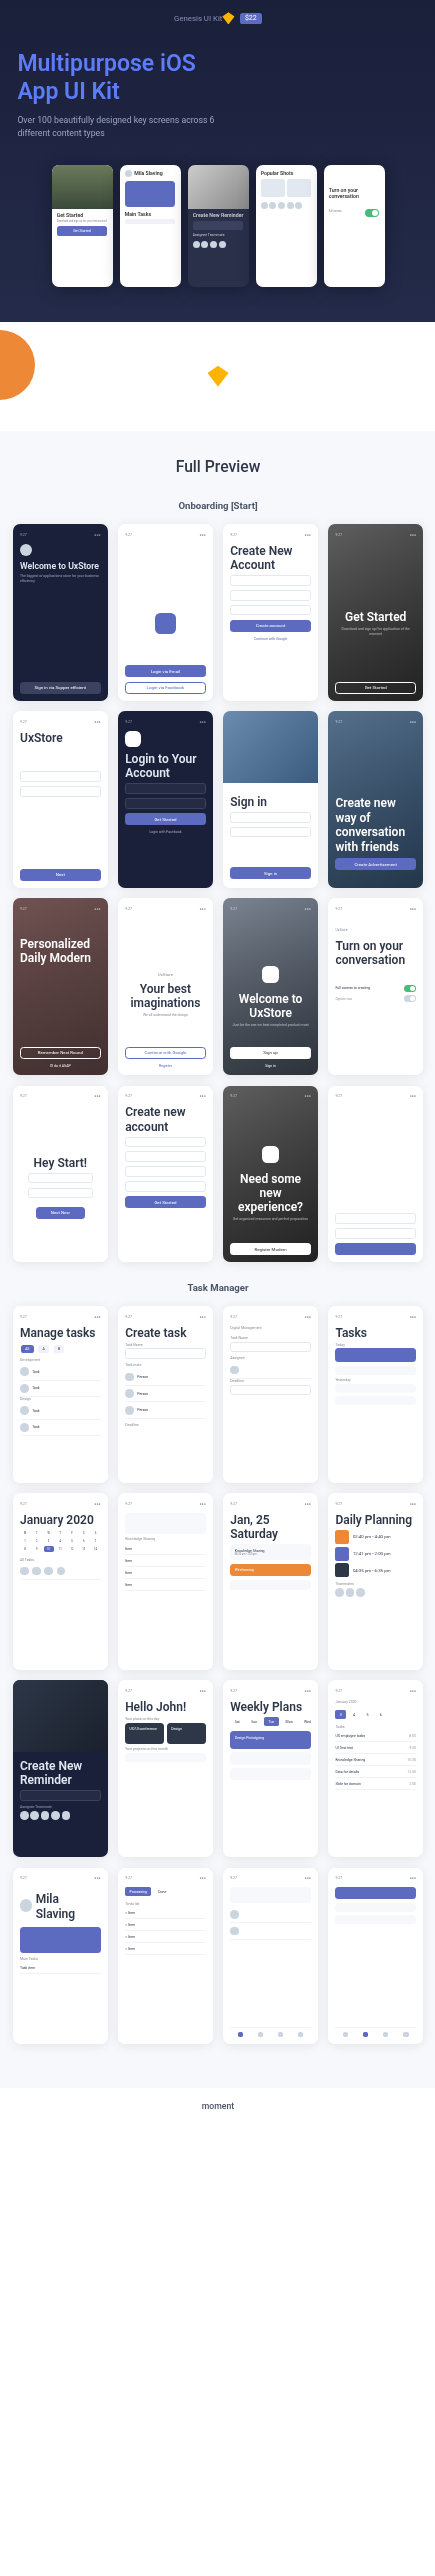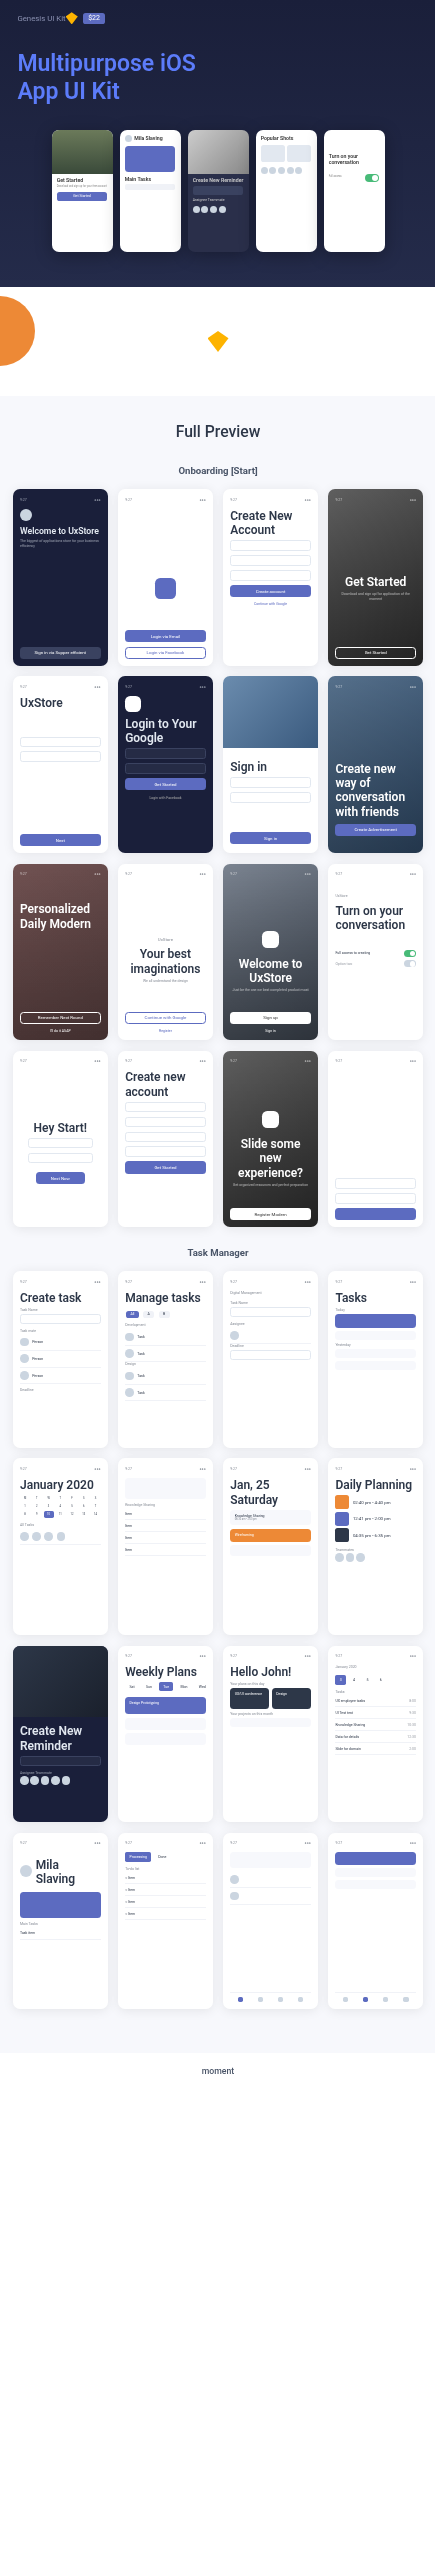--- a/index.html
+++ b/index.html
@@ -1,18 +1,18 @@
 <!DOCTYPE html>
 <html style="font-size:14px"><head>
 <meta charset="utf-8">
 <style>
 *{margin:0;padding:0;box-sizing:border-box}
 body{font-family:-apple-system,BlinkMacSystemFont,"Segoe UI",Roboto,sans-serif;background:#fff;width:436px}
 .hero{background:linear-gradient(180deg,#1a1f3a 0%,#242b4a 100%);padding:12.2px 17.4px 35px;position:relative;overflow:hidden}
-.topbar{display:flex;justify-content:flex-start;align-items:center;margin-bottom:26px}
+.topbar{display:flex;justify-content:center;align-items:center;margin-bottom:26px}
 .brand{font-size:7.8px;color:#8a90b0}
 .badges{display:flex;gap:5.2px;align-items:center}
 .sketch-icon{width:12.2px;height:12.2px;background:#fdb300;clip-path:polygon(50% 0,100% 35%,50% 100%,0 35%)}
 .price-badge{background:#5c6bc0;color:#fff;font-size:7px;padding:1.7px 5.2px;border-radius:2.6px}
 .hero-title{color:#5c7cfa;font-size:23px;font-weight:600;line-height:1.2;margin-bottom:8.7px}
 .hero-sub{color:#9aa3c7;font-size:8.7px;line-height:1.5;max-width:209px}
 .mockups{margin-top:24.4px;display:flex;gap:7px;justify-content:center;align-items:flex-start}
 .phone{width:61px;height:122px;background:#fff;border-radius:7px;box-shadow:0 3.5px 17.4px rgba(0,0,0,0.3);overflow:hidden;flex-shrink:0}
 .phone.dark{background:#2a2f4a}
 .phone-content{padding:5.2px;font-size:4.4px;color:#333}
@@ -90,20 +90,21 @@
   <div class="topbar">
     <div class="brand">Genesis UI Kit</div>
     <div class="badges">
       <div class="sketch-icon"></div>
       <div class="price-badge">$22</div>
     </div>
   </div>
   <h1 class="hero-title">
     <span>Multipurpose iOS</span><br><span>App UI Kit</span>
   </h1>
+  <p class="hero-sub">Over 100 beautifully designed key screens across 6 different content types</p>
   <div class="mockups">
     <div class="phone">
         <div class="phone-content">
           <div class="ph-img forest"></div>
           <div class="ph-title">Get Started</div>
           <div style="font-size:2.6px;opacity:0.6">Download and sign up for your free account</div>
           <div class="ph-btn">Get Started</div>
         </div>
       </div>
     <div class="phone">
@@ -232,21 +233,21 @@
         <div class="sc-bottom">
           <div class="sc-btn">Next</div>
         </div>
       </div>
     <div class="screen dark">
         <div class="sc-status">
           <span>9:27</span>
           <span>●●●</span>
         </div>
         <div class="sc-app-icon white" style="width:15.7px;height:15.7px"></div>
-        <div class="sc-title">Login to Your Google</div>
+        <div class="sc-title">Login to Your Account</div>
         <div class="sc-input"></div>
         <div class="sc-input"></div>
         <div class="sc-btn">Get Started</div>
         <div class="sc-link" style="color:#aaa">Login with Facebook</div>
       </div>
     <div class="screen flex-col">
         <div class="sc-photo-top"></div>
         <div class="sc-title">Sign in</div>
         <div class="sc-input"></div>
         <div class="sc-input"></div>
@@ -349,21 +350,21 @@
         <div class="sc-input"></div>
         <div class="sc-btn">Get Started</div>
       </div>
     <div class="screen photo">
         <div class="sc-status">
           <span>9:27</span>
           <span>●●●</span>
         </div>
         <div class="sc-center">
           <div class="sc-app-icon white" style="width:17.4px;height:17.4px"></div>
-          <div class="sc-title">Slide some new experience?</div>
+          <div class="sc-title">Need some new experience?</div>
           <div class="sc-sub">Get organized resources and perfect preparation</div>
         </div>
         <div class="sc-bottom">
           <div class="sc-btn" style="background:#fff;color:#333">Register Modern</div>
         </div>
       </div>
     <div class="screen">
         <div class="sc-status">
           <span>9:27</span>
           <span>●●●</span>
@@ -373,43 +374,20 @@
           <div class="sc-input"></div>
           <div class="sc-btn"></div>
         </div>
       </div>
   </div>
 
   <h3 class="subsection-title">Task Manager</h3>
 
   <div class="grid">
 
-    <div class="screen">
-        <div class="sc-status">
-          <span>9:27</span>
-          <span>●●●</span>
-        </div>
-        <div class="sc-title">Create task</div>
-        <div class="sc-label">Task Name</div>
-        <div class="sc-input"></div>
-        <div class="sc-label">Task mate</div>
-        <div class="sc-list-item">
-          <div class="sc-av"></div>
-          <span>Person</span>
-        </div>
-        <div class="sc-list-item">
-          <div class="sc-av"></div>
-          <span>Person</span>
-        </div>
-        <div class="sc-list-item">
-          <div class="sc-av"></div>
-          <span>Person</span>
-        </div>
-        <div class="sc-label" style="margin-top:3.5px">Deadline</div>
-      </div>
     <div class="screen">
         <div class="sc-status">
           <span>9:27</span>
           <span>●●●</span>
         </div>
         <div class="sc-title">Manage tasks</div>
         <div style="display:flex;gap:2.6px;margin:4.4px 0">
           <span class="sc-chip active">All</span>
           <span class="sc-chip">A</span>
           <span class="sc-chip">B</span>
@@ -425,20 +403,43 @@
         </div>
         <div class="sc-label">Design</div>
         <div class="sc-list-item">
           <div class="sc-av"></div>
           <span>Task</span>
         </div>
         <div class="sc-list-item">
           <div class="sc-av"></div>
           <span>Task</span>
         </div>
+      </div>
+    <div class="screen">
+        <div class="sc-status">
+          <span>9:27</span>
+          <span>●●●</span>
+        </div>
+        <div class="sc-title">Create task</div>
+        <div class="sc-label">Task Name</div>
+        <div class="sc-input"></div>
+        <div class="sc-label">Task mate</div>
+        <div class="sc-list-item">
+          <div class="sc-av"></div>
+          <span>Person</span>
+        </div>
+        <div class="sc-list-item">
+          <div class="sc-av"></div>
+          <span>Person</span>
+        </div>
+        <div class="sc-list-item">
+          <div class="sc-av"></div>
+          <span>Person</span>
+        </div>
+        <div class="sc-label" style="margin-top:3.5px">Deadline</div>
       </div>
     <div class="screen">
         <div class="sc-status">
           <span>9:27</span>
           <span>●●●</span>
         </div>
         <div class="sc-sub">Digital Management</div>
         <div class="sc-label">Task Name</div>
         <div class="sc-input"></div>
         <div class="sc-label">Assignee</div>
@@ -571,57 +572,57 @@
           <div class="sc-av"></div>
           <div class="sc-av"></div>
           <div class="sc-av"></div>
         </div>
       </div>
     <div class="screen">
         <div class="sc-status">
           <span>9:27</span>
           <span>●●●</span>
         </div>
+        <div class="sc-title">Hello John!</div>
+        <div class="sc-label">Your plans on this day</div>
+        <div style="display:flex;gap:2.6px">
+          <div class="sc-card dark-card" style="flex:1;height:21px">
+            <div>UX/UI conference</div>
+          </div>
+          <div class="sc-card dark-card" style="flex:1;height:21px">
+            <div>Design</div>
+          </div>
+        </div>
+        <div class="sc-label">Your projects on this month</div>
+        <div class="sc-card" style="height:8.7px"></div>
+      </div>
+    <div class="screen">
+        <div class="sc-status">
+          <span>9:27</span>
+          <span>●●●</span>
+        </div>
         <div class="sc-title">Weekly Plans</div>
         <div class="sc-tabs">
           <span class="sc-tab">Sat</span>
           <span class="sc-tab">Sun</span>
           <span class="sc-tab active">Tue</span>
           <span class="sc-tab">Mon</span>
           <span class="sc-tab">Wed</span>
         </div>
         <div class="sc-card blue" style="height:17.4px">
           <div>Design Prototyping</div>
         </div>
         <div class="sc-card" style="height:12.2px"></div>
         <div class="sc-card" style="height:12.2px"></div>
       </div>
     <div class="screen">
         <div class="sc-status">
           <span>9:27</span>
           <span>●●●</span>
         </div>
-        <div class="sc-title">Hello John!</div>
-        <div class="sc-label">Your plans on this day</div>
-        <div style="display:flex;gap:2.6px">
-          <div class="sc-card dark-card" style="flex:1;height:21px">
-            <div>UX/UI conference</div>
-          </div>
-          <div class="sc-card dark-card" style="flex:1;height:21px">
-            <div>Design</div>
-          </div>
-        </div>
-        <div class="sc-label">Your projects on this month</div>
-        <div class="sc-card" style="height:8.7px"></div>
-      </div>
-    <div class="screen">
-        <div class="sc-status">
-          <span>9:27</span>
-          <span>●●●</span>
-        </div>
         <div class="sc-sub">January 2020</div>
         <div class="sc-tabs">
           <span class="sc-tab active">3</span>
           <span class="sc-tab">4</span>
           <span class="sc-tab">5</span>
           <span class="sc-tab">6</span>
         </div>
         <div class="sc-label">Tasks</div>
         <div class="sc-list-item">
           <span>UX employee tasks</span>

